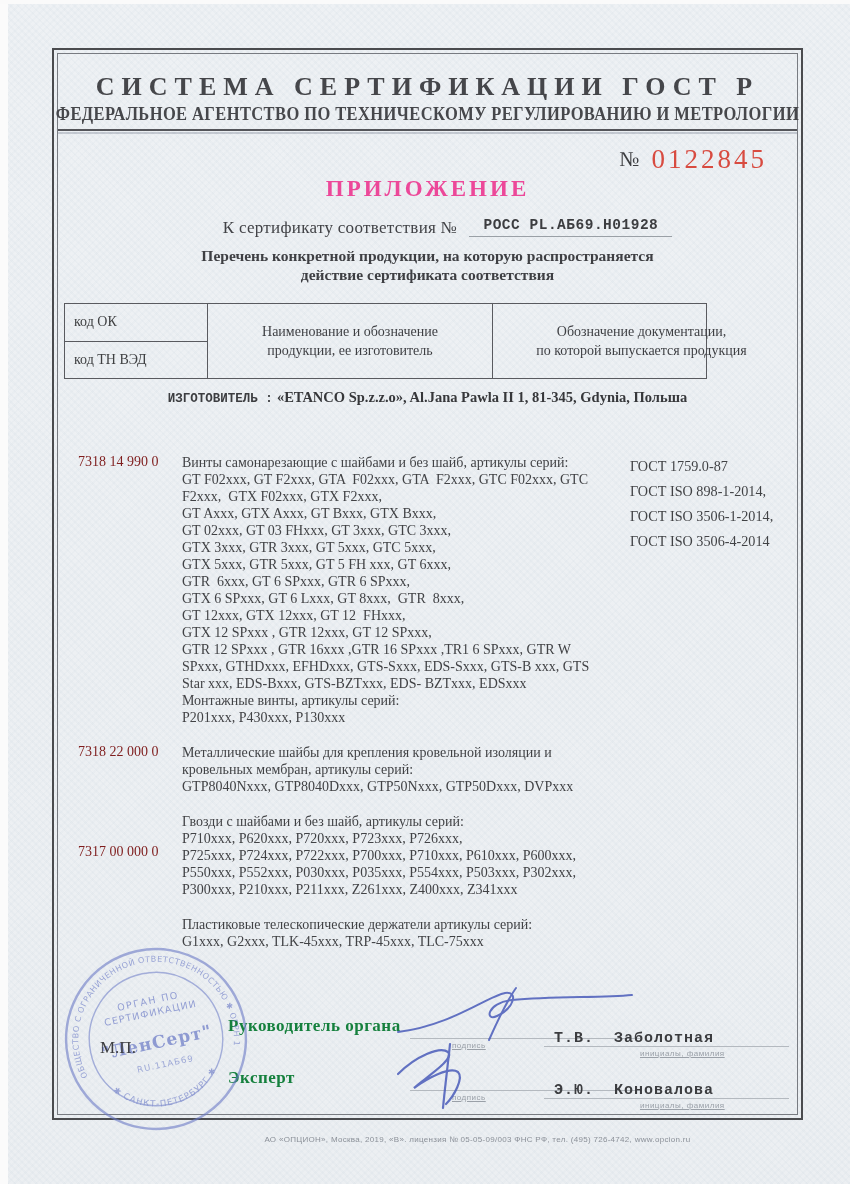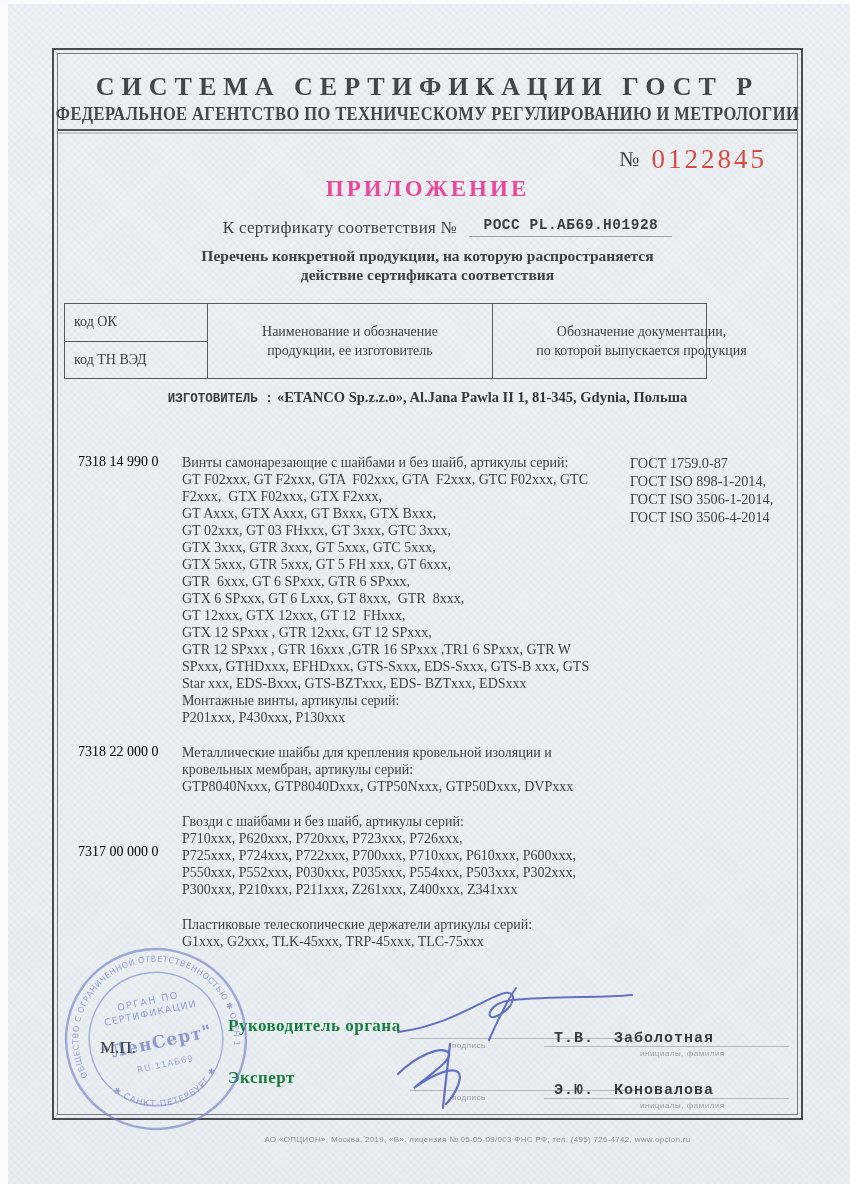--- a/index.html
+++ b/index.html
@@ -49,28 +49,28 @@
   .tbl .c2,.tbl .c3{display:flex;align-items:center;justify-content:center;text-align:center;
     white-space:pre-line;line-height:19px;color:#3e3f43;}
 
   .manufacturer{position:absolute;left:0;right:0;top:338px;text-align:center;white-space:nowrap;}
   .manufacturer .mf-label{font-family:"Liberation Mono", monospace;font-size:12.5px;font-weight:bold;color:#3c3d40;}
   .manufacturer .mf-value{font-size:14.5px;font-weight:bold;color:#36373a;}
 
   .products{position:absolute;left:24px;top:404px;width:716px;}
   .prod-block{display:grid;grid-template-columns:104px 438px 1fr;margin-bottom:18px;}
   .prod-block:last-child{margin-bottom:0;}
-  .prod-code{font-size:14px;white-space:pre-wrap;color:#000000;}
+  .prod-code{font-size:14px;white-space:pre-wrap;color:#7f1d1d;}
   .prod-lines{font-size:14px;line-height:17px;white-space:pre-wrap;color:#414245;}
-  .prod-docs{font-size:14.2px;line-height:18px;white-space:pre-wrap;padding-left:10px;color:#414245;}
+  .prod-docs{font-size:14.2px;line-height:25px;white-space:pre-wrap;padding-left:10px;color:#414245;}
   .code-offset-2{padding-top:31px;}
 
   .sig-label{position:absolute;font-size:17px;font-weight:bold;color:#15803d;letter-spacing:.5px;}
   .thin-line{position:absolute;height:0;border-top:1px solid #b4b9bf;}
-  .tiny-label{position:absolute;font-size:8px;color:#9aa0a8;font-family:"Liberation Sans", sans-serif;letter-spacing:.5px;}
+  .tiny-label{position:absolute;font-size:8px;color:#9aa0a8;font-family:"Liberation Sans", sans-serif;letter-spacing:.5px;text-decoration:underline;}
   .sig-name{position:absolute;font-family:"Liberation Mono", monospace;font-weight:bold;font-size:15px;
     letter-spacing:1px;color:#3b3c3f;white-space:pre;}
   .mp-mark{position:absolute;left:46px;top:988px;font-size:17px;color:#3d3e41;z-index:3;}
   .stamp{position:absolute;left:6px;top:893px;width:192px;height:192px;opacity:.8;z-index:2;}
   .sig-svg{position:absolute;z-index:2;}
 
   .footer{position:absolute;left:0;right:0;top:1135px;text-align:center;padding-left:105px;
     font-family:"Liberation Sans", sans-serif;font-size:8px;color:#8b9098;letter-spacing:.3px;}
 </style>
 </head>

